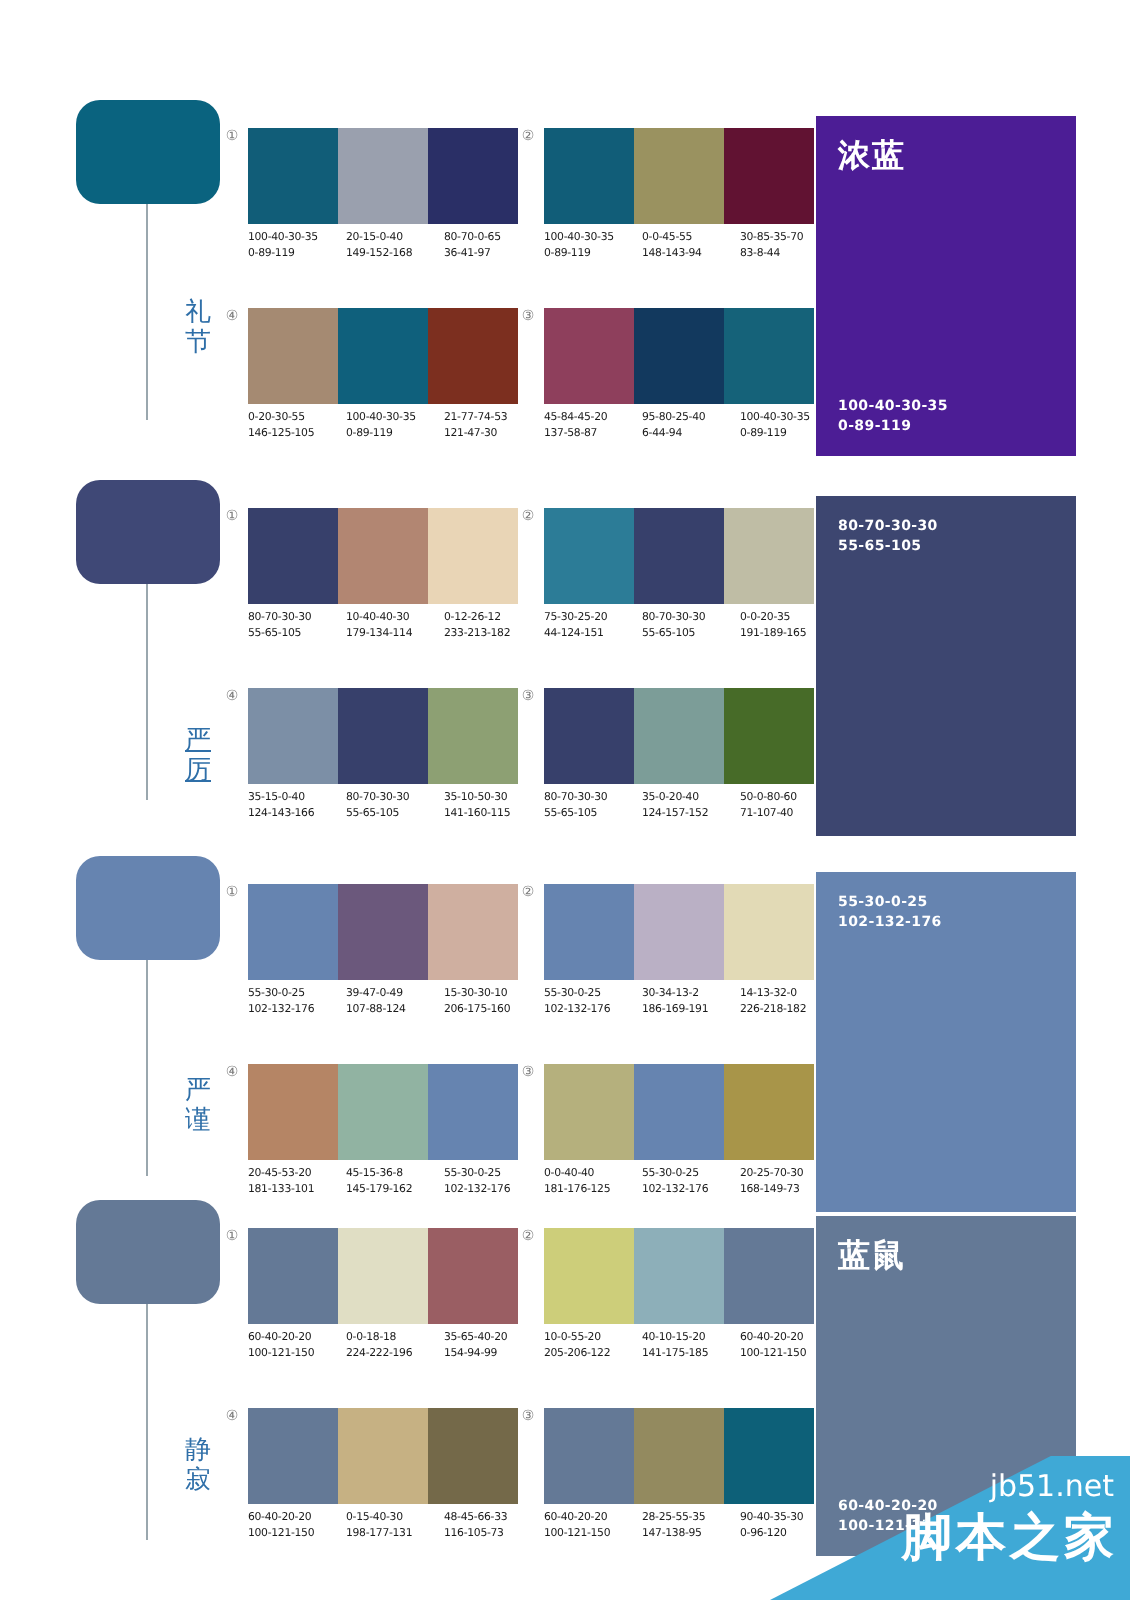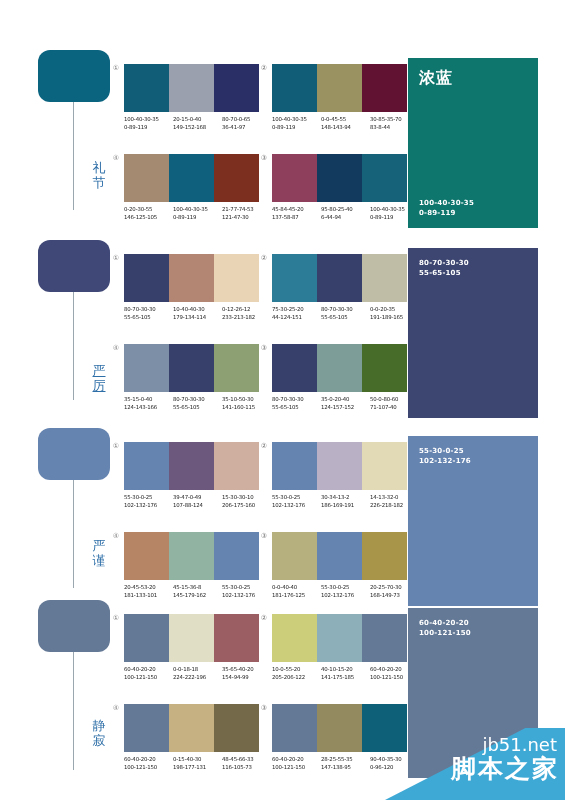--- a/index.html
+++ b/index.html
@@ -103,40 +103,40 @@
     pointer-events: none;
   }
   #wm .tri {
     position: absolute; left: 0; top: 0;
     width: 180px; height: 72px;
     background: #3fa9d6;
     clip-path: polygon(100% 0, 100% 100%, 0 100%, 78% 0);
   }
   #wm .u {
     position: absolute; right: 8px; top: 6px;
-    color: #ffffff; font-size: 18px;
+    color: #ffffff; font-size: 15px;
     font-family: "DejaVu Sans", sans-serif;
   }
   #wm .c {
     position: absolute; right: 6px; top: 24px;
     color: #ffffff; font-size: 25px; font-weight: bold;
     font-family: "DejaVu Sans", sans-serif;
     letter-spacing: 2px;
   }
 </style>
 </head>
 <body>
 
 <div id="stage">
   <div id="rows-host">
       <div class="row" style="top: 50px;">
         <div class="cat-col">
           <div class="cat-chip" style="background: rgb(10, 99, 127);"></div>
           <div class="cat-stem" style="height: 108px;"></div>
-          <div class="cat-name" style="top: 110px; white-space: normal; word-break: break-all; font-family: Liberation Serif, serif;">礼节</div>
+          <div class="cat-name" style="top: 98px; white-space: normal; word-break: break-all; font-family: Liberation Serif, serif;">礼节</div>
         </div>
         <div class="pal" style="left: 124px; top: 14px;">
           <div class="pal-num" style="border: none; font-size: 7px;">①</div>
           <div class="bars">
             <div style="background: rgb(17, 93, 120);"></div>
             <div style="background: rgb(154, 160, 174);"></div>
             <div style="background: rgb(42, 47, 102);"></div>
           </div>
           <div class="codes">
             <div>
@@ -212,21 +212,21 @@
             <div>
               <span>95-80-25-40</span>
               <span>6-44-94</span>
             </div>
             <div>
               <span>100-40-30-35</span>
               <span>0-89-119</span>
             </div>
           </div>
         </div>
-        <div class="big" style="top: 8px; background: #0f766e; gap: 36px;">
+        <div class="big" style="top: 8px; background: #4c1d95; gap: 36px;">
           <div class="big-name">浓蓝</div>
           <div class="big-codes">
             <div>100-40-30-35</div>
             <div>0-89-119</div>
           </div>
         </div>
       </div>
       <div class="row" style="top: 240px;">
         <div class="cat-col">
           <div class="cat-chip" style="background: rgb(63, 72, 118);"></div>
@@ -517,20 +517,21 @@
               <span>28-25-55-35</span>
               <span>147-138-95</span>
             </div>
             <div>
               <span>90-40-35-30</span>
               <span>0-96-120</span>
             </div>
           </div>
         </div>
         <div class="big" style="top: 8px; background: rgb(100, 121, 150);">
+          <div class="big-name">蓝鼠</div>
           <div class="big-codes">
             <div>60-40-20-20</div>
             <div>100-121-150</div>
           </div>
         </div>
       </div>
     </div>
 
   <div id="wm">
     <div class="tri"></div>

